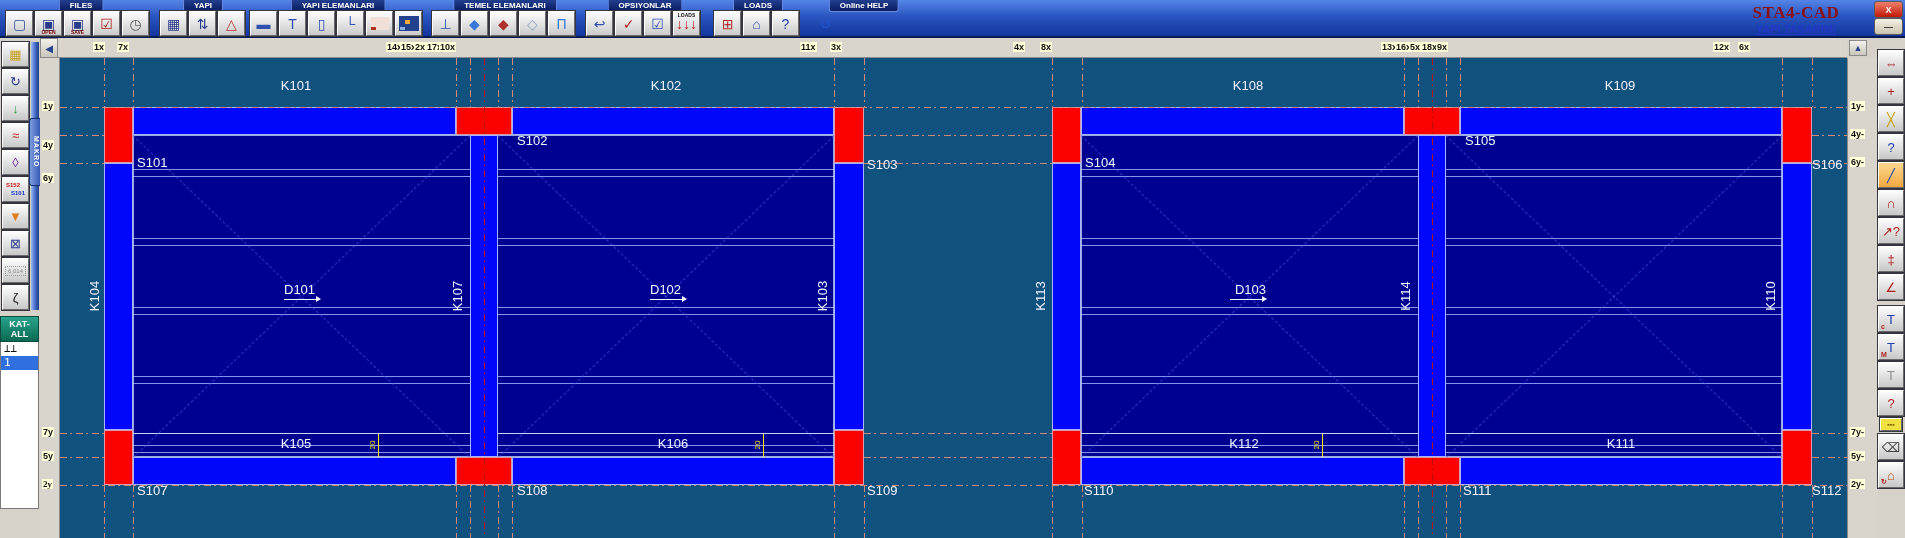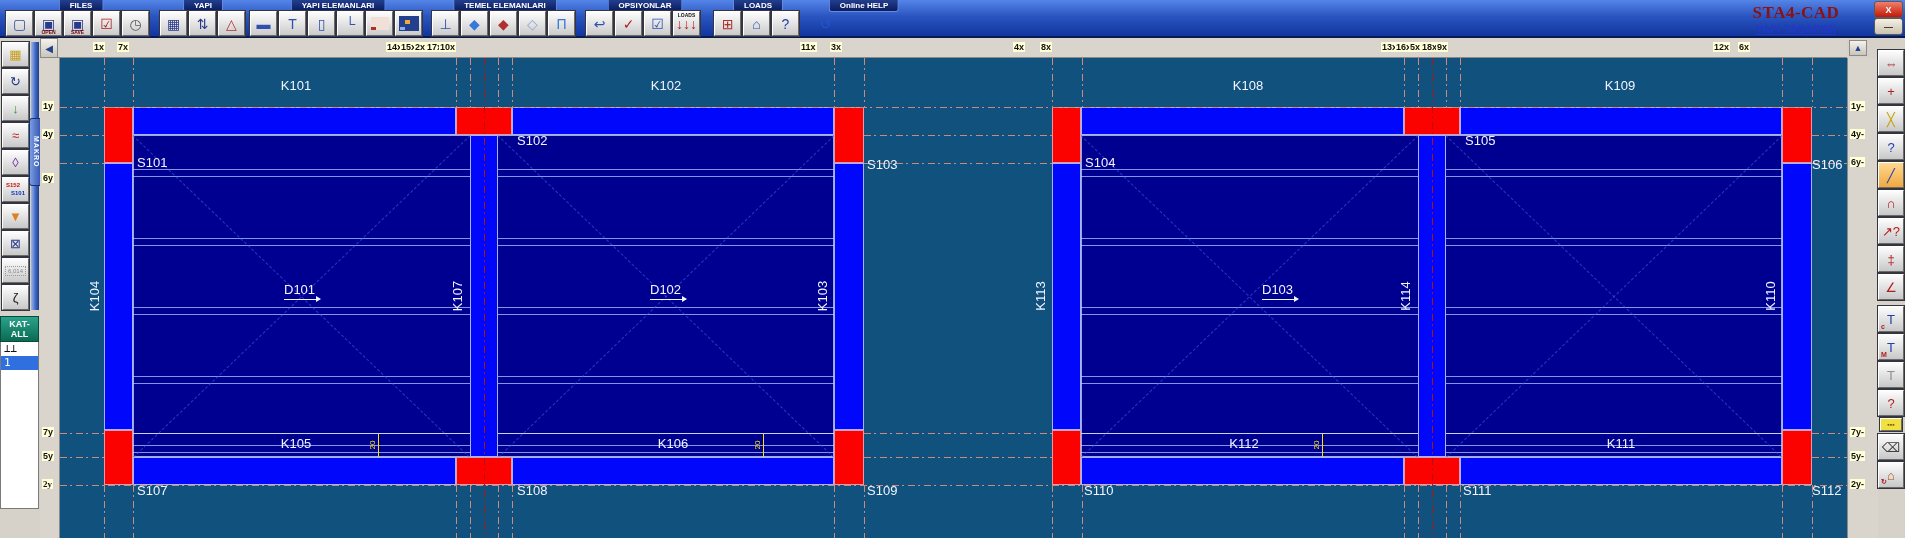--- a/index.html
+++ b/index.html
@@ -329,21 +329,21 @@
     <div class="rlx" style="left: 1337px;">16x</div>
     <div class="rlx" style="left: 1351px;">5x</div>
     <div class="rlx" style="left: 1363px;">18x</div>
     <div class="rlx" style="left: 1378px;">9x</div>
     <div class="rlx" style="left: 1655px;">12x</div>
     <div class="rlx" style="left: 1680px;">6x</div>
   </div>
 <div id="rulbtn-up">▲</div>
 <div id="leftruler">
     <div class="rly" style="top: 43px; text-align: right;">1y</div>
-    <div class="rly" style="top: 71px;">4y</div>
+    <div class="rly" style="top: 82px;">4y</div>
     <div class="rly" style="top: 115px;">6y</div>
     <div class="rly" style="top: 369px;">7y</div>
     <div class="rly" style="top: 393px;">5y</div>
     <div class="rly" style="top: 421px; font-family: Liberation Serif, serif;">2y</div>
   </div>
 <div id="rightruler">
     <div class="rly" style="top: 43px;">1y-</div>
     <div class="rly" style="top: 71px;">4y-</div>
     <div class="rly" style="top: 99px;">6y-</div>
     <div class="rly" style="top: 369px;">7y-</div>
@@ -465,21 +465,21 @@
     <div class="vlbl" style="left: 1345px; top: 238px;">K114</div>
     <div class="vlbl" style="left: 1710px; top: 238px;">K110</div>
     <div class="dlbl" style="left: 242px; top: 224px;">
       <div>D101</div>
       <div class="dar"></div>
     </div>
     <div class="dlbl" style="left: 608px; top: 224px;">
       <div>D102</div>
       <div class="dar"></div>
     </div>
-    <div class="dlbl" style="left: 1220px; top: 224px;">
+    <div class="dlbl" style="left: 1188px; top: 224px; text-align: right;">
       <div>D103</div>
       <div class="dar"></div>
     </div>
     <div class="m20l" style="left: 318px; top: 376px;"></div>
     <div class="m20t" style="left: 312px; top: 387px;">20</div>
     <div class="m20l" style="left: 703px; top: 376px;"></div>
     <div class="m20t" style="left: 697px; top: 387px;">20</div>
     <div class="m20l" style="left: 1262px; top: 376px;"></div>
     <div class="m20t" style="left: 1256px; top: 387px;">20</div>
   </div>

